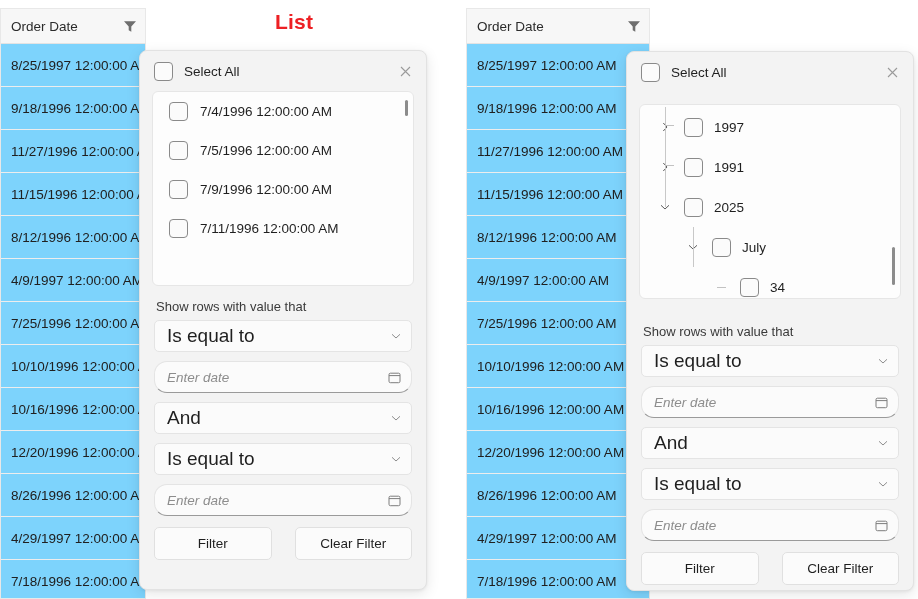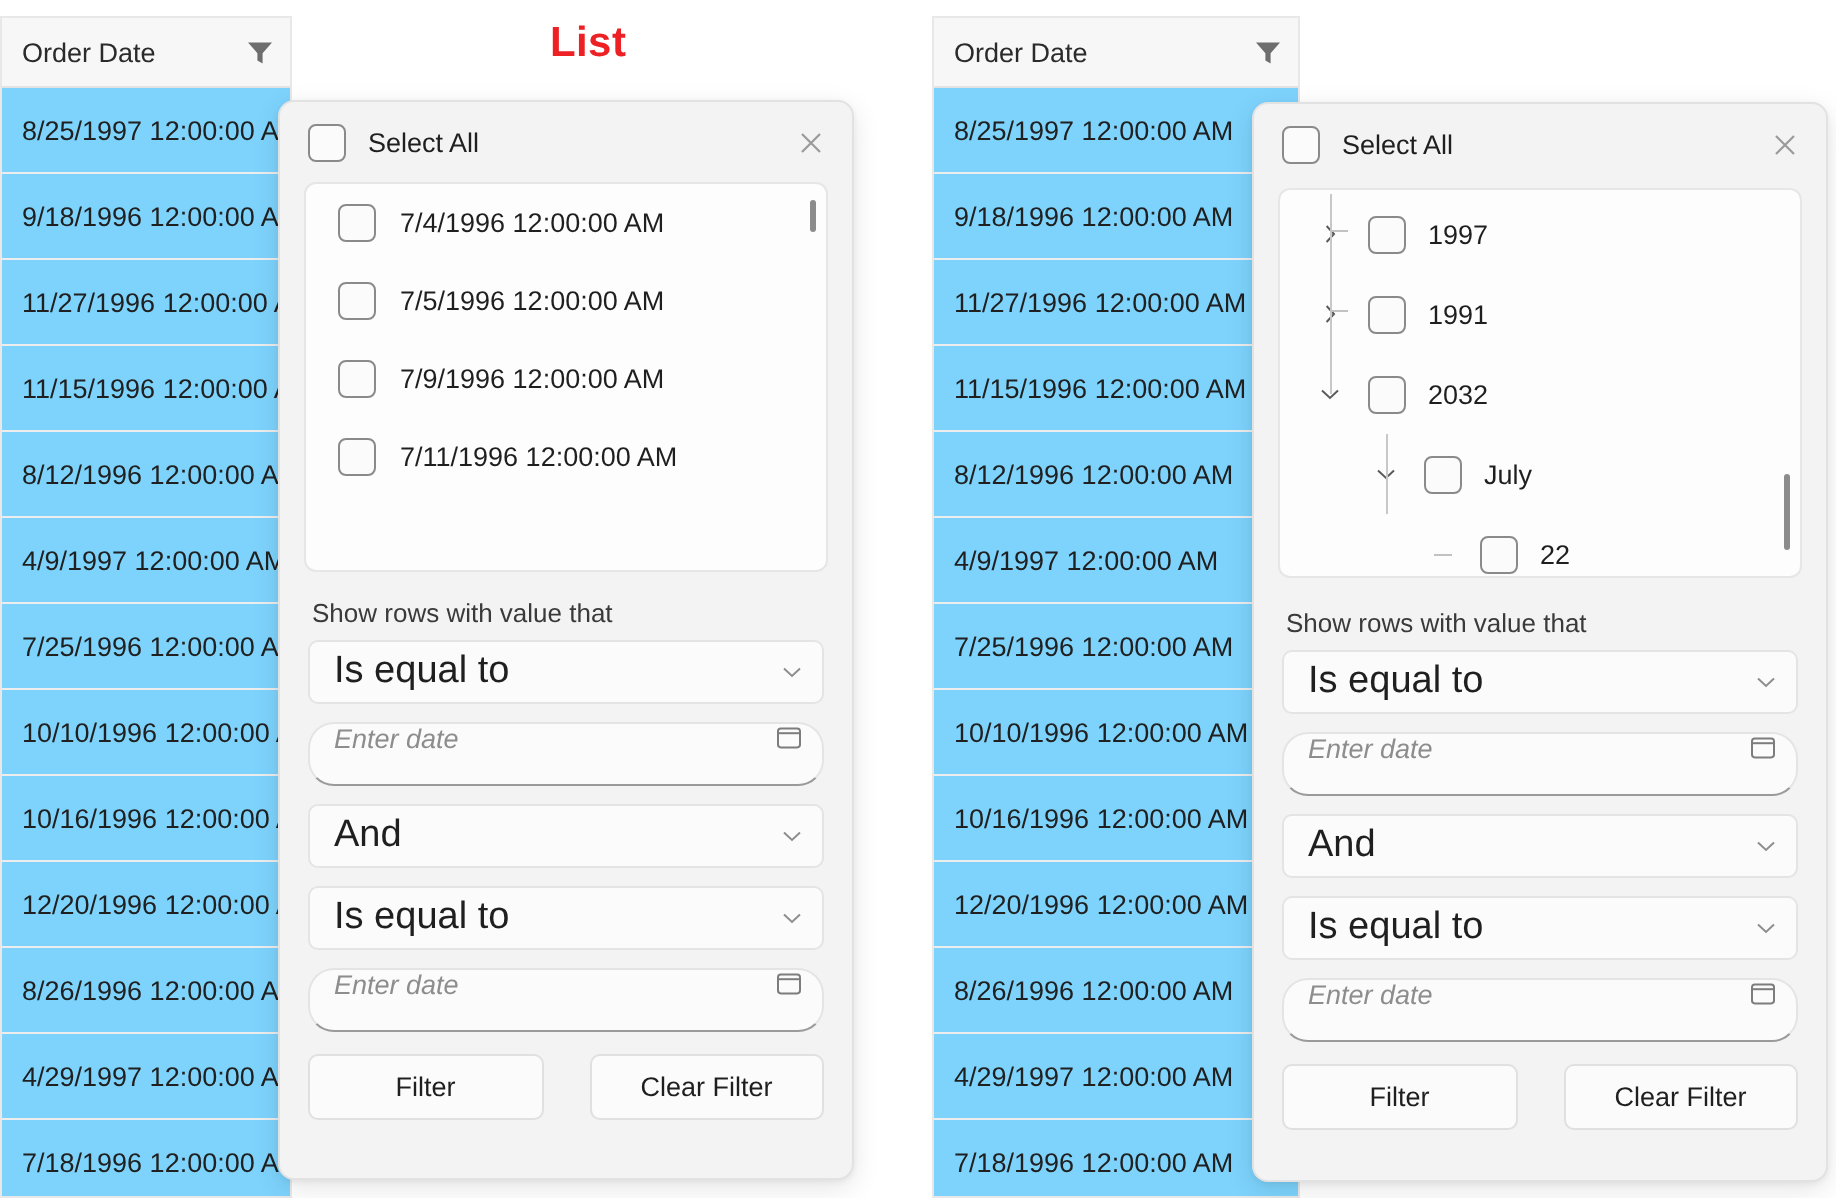--- a/index.html
+++ b/index.html
@@ -41,21 +41,21 @@
   .popup-head .sa-label{font-size:13.5px;color:#1f1f1f;margin-left:11px;flex:1;}
   .close-x{width:22px;height:22px;display:flex;align-items:center;justify-content:center;
            color:#9a9a9a;font-size:15px;line-height:1;cursor:default;}
 
   .cbox{width:19px;height:19px;border:1px solid #8a8a8a;border-radius:4px;background:#fbfbfb;
         box-sizing:border-box;flex:0 0 auto;}
 
   .itembox{background:#fdfdfd;border:1px solid #e6e6e6;border-radius:6px;
            box-sizing:border-box;position:relative;overflow:hidden;}
   .popup.list-popup .itembox{margin:0 12px;height:195px;}
-  .popup.tree-popup .itembox{margin:2px 12px;height:195px;}
+  .popup.tree-popup .itembox{margin:12px 12px;height:195px;}
 
   .li{height:39px;display:flex;align-items:center;padding-left:16px;box-sizing:border-box;}
   .li .li-label{font-size:13.5px;color:#1f1f1f;margin-left:12px;white-space:nowrap;}
 
   
   .tree{position:relative;padding-top:2px;}
   .tnode{height:40px;display:flex;align-items:center;box-sizing:border-box;position:relative;}
   .tnode .tlabel{font-size:13.5px;color:#1f1f1f;margin-left:11px;white-space:nowrap;}
   .twig{width:26px;height:100%;position:relative;flex:0 0 auto;}
   .chev{width:10px;height:10px;display:block;}
@@ -67,21 +67,21 @@
 
   .sbar{position:absolute;right:5px;width:3px;border-radius:2px;background:#8c8c8c;}
 
   .section-label{font-size:13px;color:#3a3a3a;padding:13px 0 6px 16px;}
 
   .field{margin:0 14px 9px 14px;}
   .sel{height:32px;background:#fbfbfb;border:1px solid #e4e4e4;border-radius:5px;
        display:flex;align-items:center;padding:0 10px 0 12px;box-sizing:border-box;}
   .sel .sel-val{font-size:19px;color:#1f1f1f;flex:1;}
   .dinput{height:32px;background:#fbfbfb;border:1px solid #e4e4e4;border-bottom:1px solid #9a9a9a;
-          border-radius:13px;display:flex;align-items:flex-start;padding:0 10px 0 12px;
+          border-radius:13px;display:flex;align-items:center;padding:0 10px 0 12px;
           box-sizing:border-box;}
   .dinput .ph{font-size:13.5px;color:#8d8d8d;font-style:italic;flex:1;}
 
   .btnrow{display:flex;gap:23px;margin:11px 14px 0 14px;}
   .btn{flex:1;height:31px;background:#fbfbfb;border:1px solid #e0e0e0;border-radius:5px;
        display:flex;align-items:center;justify-content:center;font-size:13.5px;color:#1f1f1f;}
 
   .caption{position:absolute;top:10px;font-size:21px;font-weight:bold;color:#ED2024;
            letter-spacing:.2px;}
   .caption.cl{left:275px;}
@@ -270,37 +270,37 @@
             <span class="cbox" style="margin-left: 6px;"></span>
             <span class="tlabel">1991</span>
           </div>
           <div class="tnode tlvl1">
             <span class="twig" style="display: flex; align-items: center; justify-content: center;">
               <svg viewBox="0 0 10 10" class="chev">
                 <path d="M1 3.3 L5 7 L9 3.3" stroke="#5a5a5a" stroke-width="1" fill="none"></path>
               </svg>
             </span>
             <span class="cbox" style="margin-left: 6px;"></span>
-            <span class="tlabel">2032</span>
+            <span class="tlabel">2025</span>
           </div>
           <div class="tnode tlvl2">
             <span class="twig" style="display: flex; align-items: center; justify-content: center;">
               <svg viewBox="0 0 10 10" class="chev">
                 <path d="M1 3.3 L5 7 L9 3.3" stroke="#5a5a5a" stroke-width="1" fill="none"></path>
               </svg>
             </span>
             <span class="cbox" style="margin-left: 6px;"></span>
             <span class="tlabel">July</span>
           </div>
           <div class="tnode tlvl3">
             <span class="twig" style="display: flex; align-items: center; justify-content: center;">
               <span style="width: 9px; height: 1px; background: rgb(194, 194, 194); display: block;"></span>
             </span>
             <span class="cbox" style="margin-left: 6px;"></span>
-            <span class="tlabel">22</span>
+            <span class="tlabel">34</span>
           </div>
           <div class="vline" style="top: 2px; height: 100px; left: 25px;"></div>
           <div class="hdash" style="left: 25px; top: 20px;"></div>
           <div class="hdash" style="left: 25px; top: 60px;"></div>
           <div class="vline" style="left: 53px; top: 122px; height: 40px;"></div>
         </div>
       <div class="sbar" style="top:142px;height:38px;"></div>
     </div>
 
     <div class="section-label">Show rows with value that</div>

